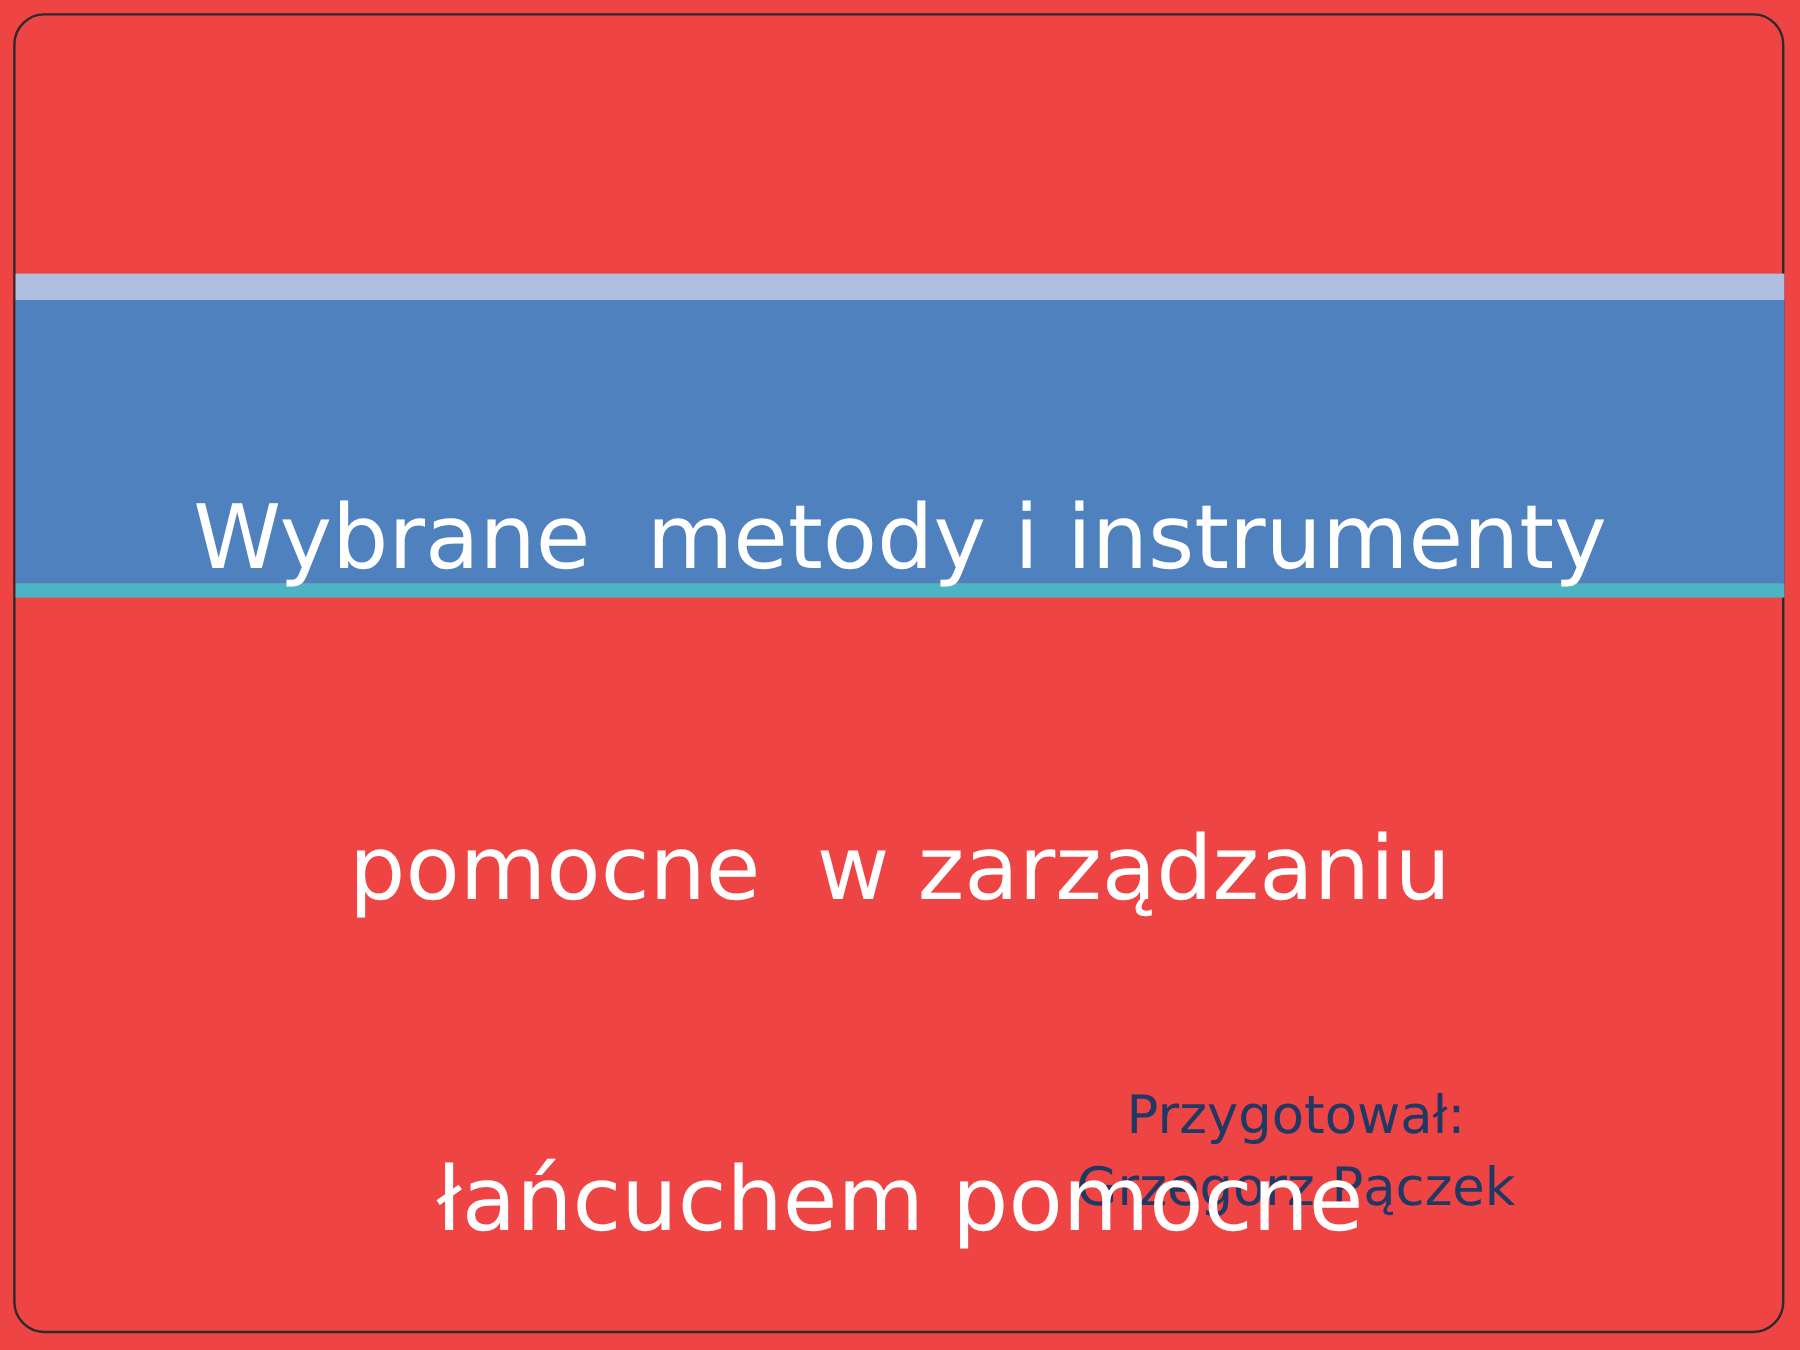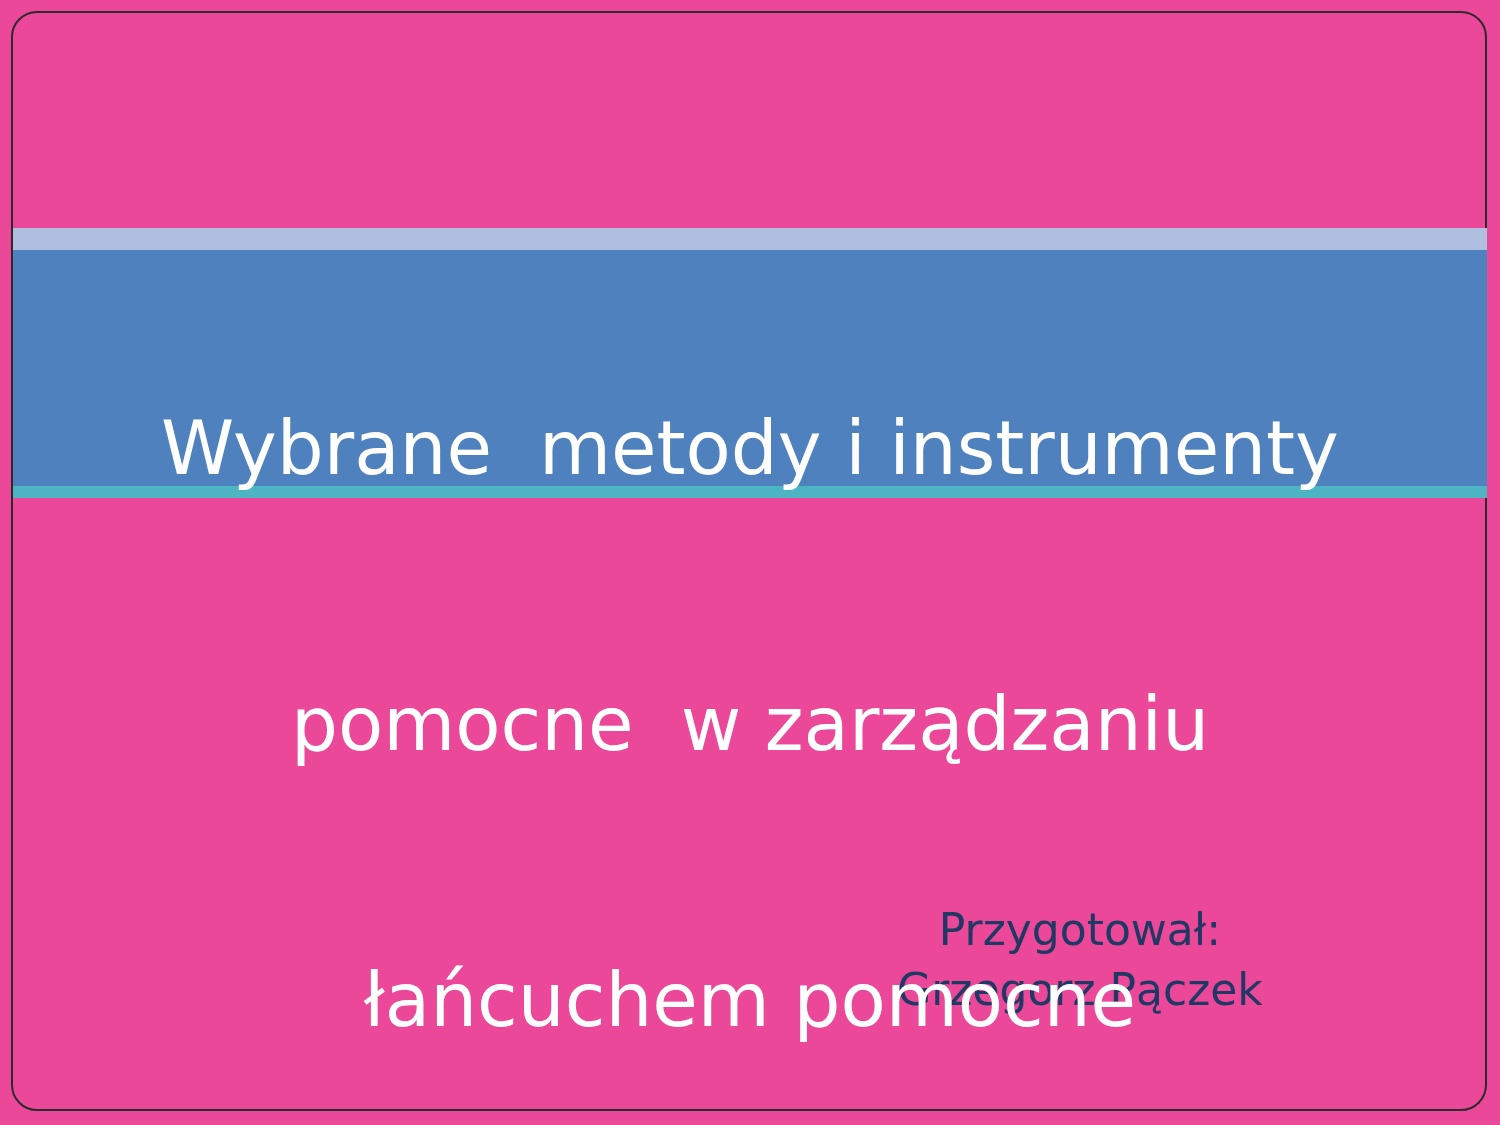--- a/index.html
+++ b/index.html
@@ -14,21 +14,21 @@
     font-family: "DejaVu Sans", sans-serif;
   }
 
   
   .slide {
     position: absolute;
     left: 0;
     top: 0;
     width: 1500px;
     height: 1125px;
-    background: #ec4899;
+    background: #ef4444;
   }
 
   .slide-border {
     position: absolute;
     left: 11px;
     top: 11px;
     width: 1476px;
     height: 1100px;
     border: 2px solid #2b2b2b;
     border-radius: 26px;

